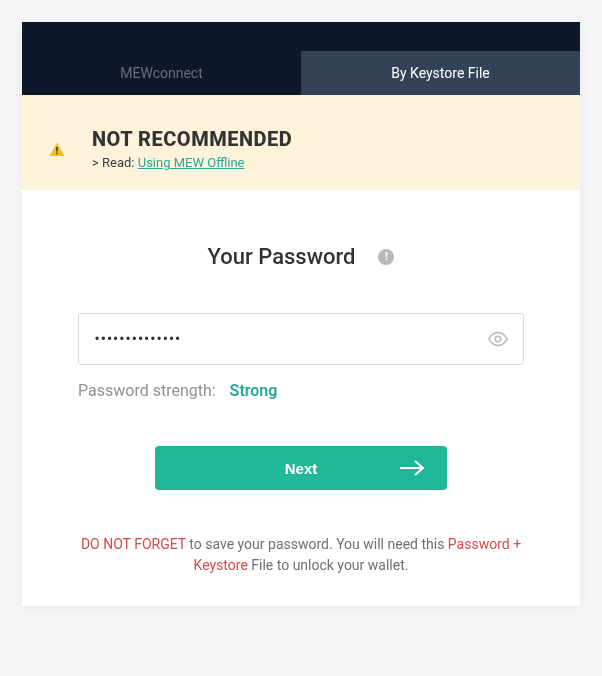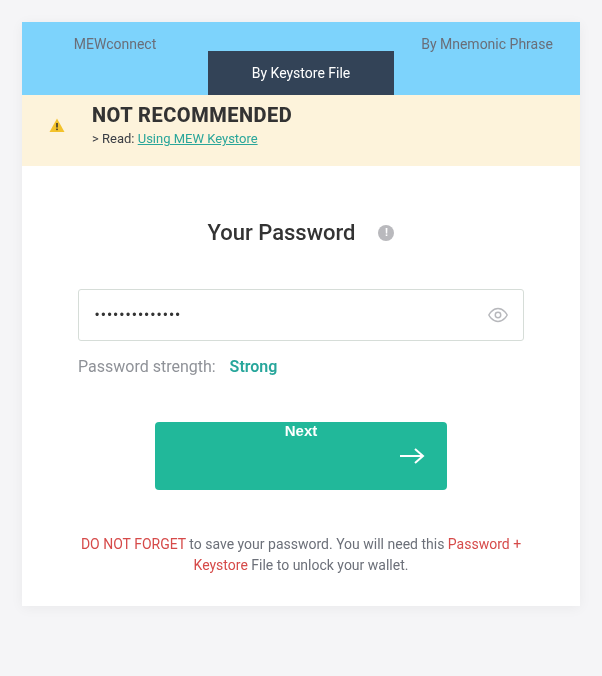--- a/index.html
+++ b/index.html
@@ -10,39 +10,40 @@
     height: 676px;
     padding: 22px 22px 22px 22px;
   }
   .card {
     background: #fff;
     box-shadow: 0 2px 12px rgba(0,0,0,0.05);
     width: 100%;
   }
   .tabs {
     display: flex;
-    background: #7dd3fc;
+    background: #0f172a;
+    align-items: flex-end;
   }
   .tab {
     flex: 1;
     text-align: center;
     padding: 14px 6px;
     font-size: 14px;
     color: #6a6e78;
     cursor: pointer;
     user-select: none;
   }
   .tab.active {
     background: #334357;
     color: #fff;
     margin-top: 29px;
   }
   .warning-banner {
     background: #fdf3db;
-    padding: 8px 26px 20px 20px;
+    padding: 32px 26px 20px 20px;
     display: flex;
     gap: 20px;
   }
   .warning-icon-wrap {
     padding-top: 14px;
     width: 30px;
     flex: 0 0 30px;
     text-align: center;
   }
   .warning-title {
@@ -125,29 +126,29 @@
     color: #8f9298;
   }
   .strength-value {
     color: #27a69b;
     font-weight: 600;
     margin-left: 10px;
   }
   .next-btn {
     margin: 46px auto 0 auto;
     width: 292px;
-    height: 68px;
+    height: 44px;
     background: #21b89a;
     color: #fff;
     border: none;
     border-radius: 4px;
     font-size: 15px;
     font-weight: 600;
     display: flex;
-    align-items: flex-start;
+    align-items: center;
     justify-content: center;
     position: relative;
     cursor: pointer;
   }
   .next-arrow {
     position: absolute;
     right: 22px;
     top: 50%;
     transform: translateY(-50%);
     display: flex;
@@ -162,35 +163,34 @@
   .footer-note .red { color: #d64a49; }
 </style>
 </head>
 <body>
 
 <div class="card">
 
   <div class="tabs">
     <div class="tab">MEWconnect</div>
     <div class="tab active">By Keystore File</div>
-    <div class="tab">By Mnemonic Phrase</div>
   </div>
 
   <div class="warning-banner">
     <div class="warning-icon-wrap">
       <svg width="18" height="18" viewBox="0 0 24 24">
         <path d="M12 2 L22 20 L2 20 Z" fill="#f3c22b"></path>
         <rect x="11" y="8" width="2" height="6" fill="#2e2e2e"></rect>
         <rect x="11" y="15.5" width="2" height="2" fill="#2e2e2e"></rect>
       </svg>
     </div>
     <div>
       <div class="warning-title">NOT RECOMMENDED</div>
       <div class="read-line">
-        <span>&gt; Read: </span><span class="read-link">Using MEW Keystore</span>
+        <span>&gt; Read: </span><span class="read-link">Using MEW Offline</span>
       </div>
     </div>
   </div>
 
   <div class="content">
     <div class="pw-title">
       <span>Your Password</span>
       <span class="info-dot">!</span>
     </div>
 

